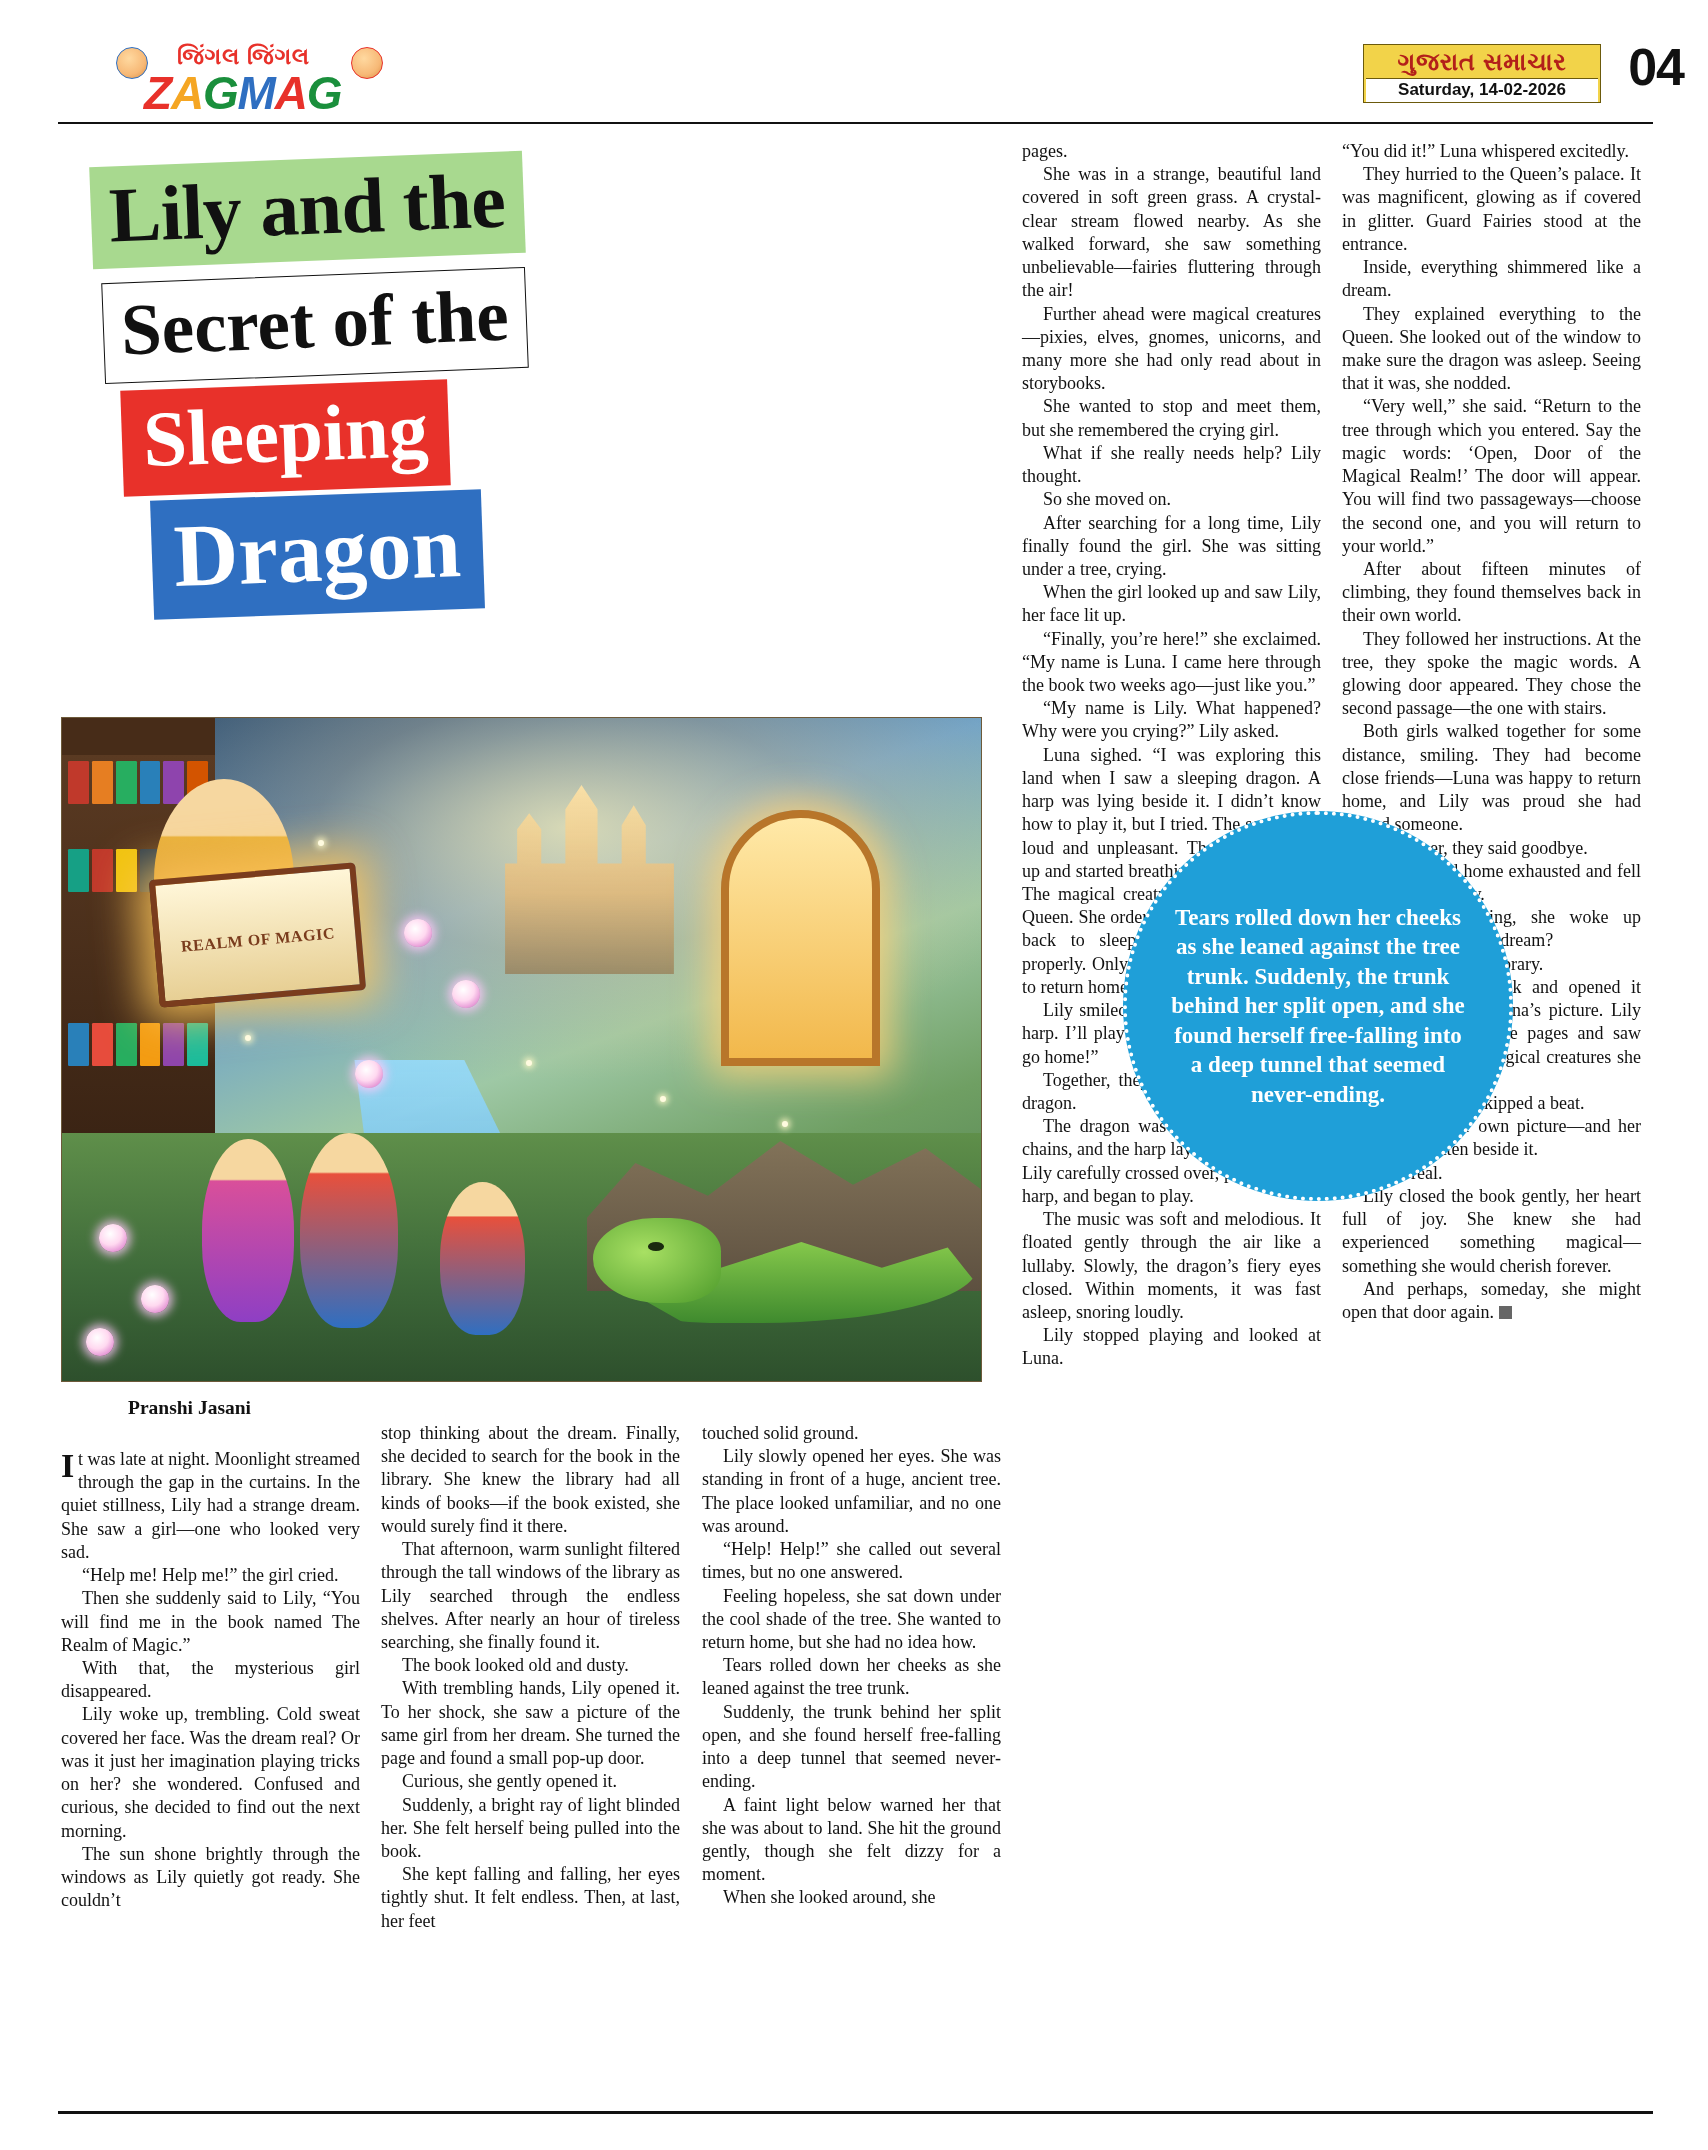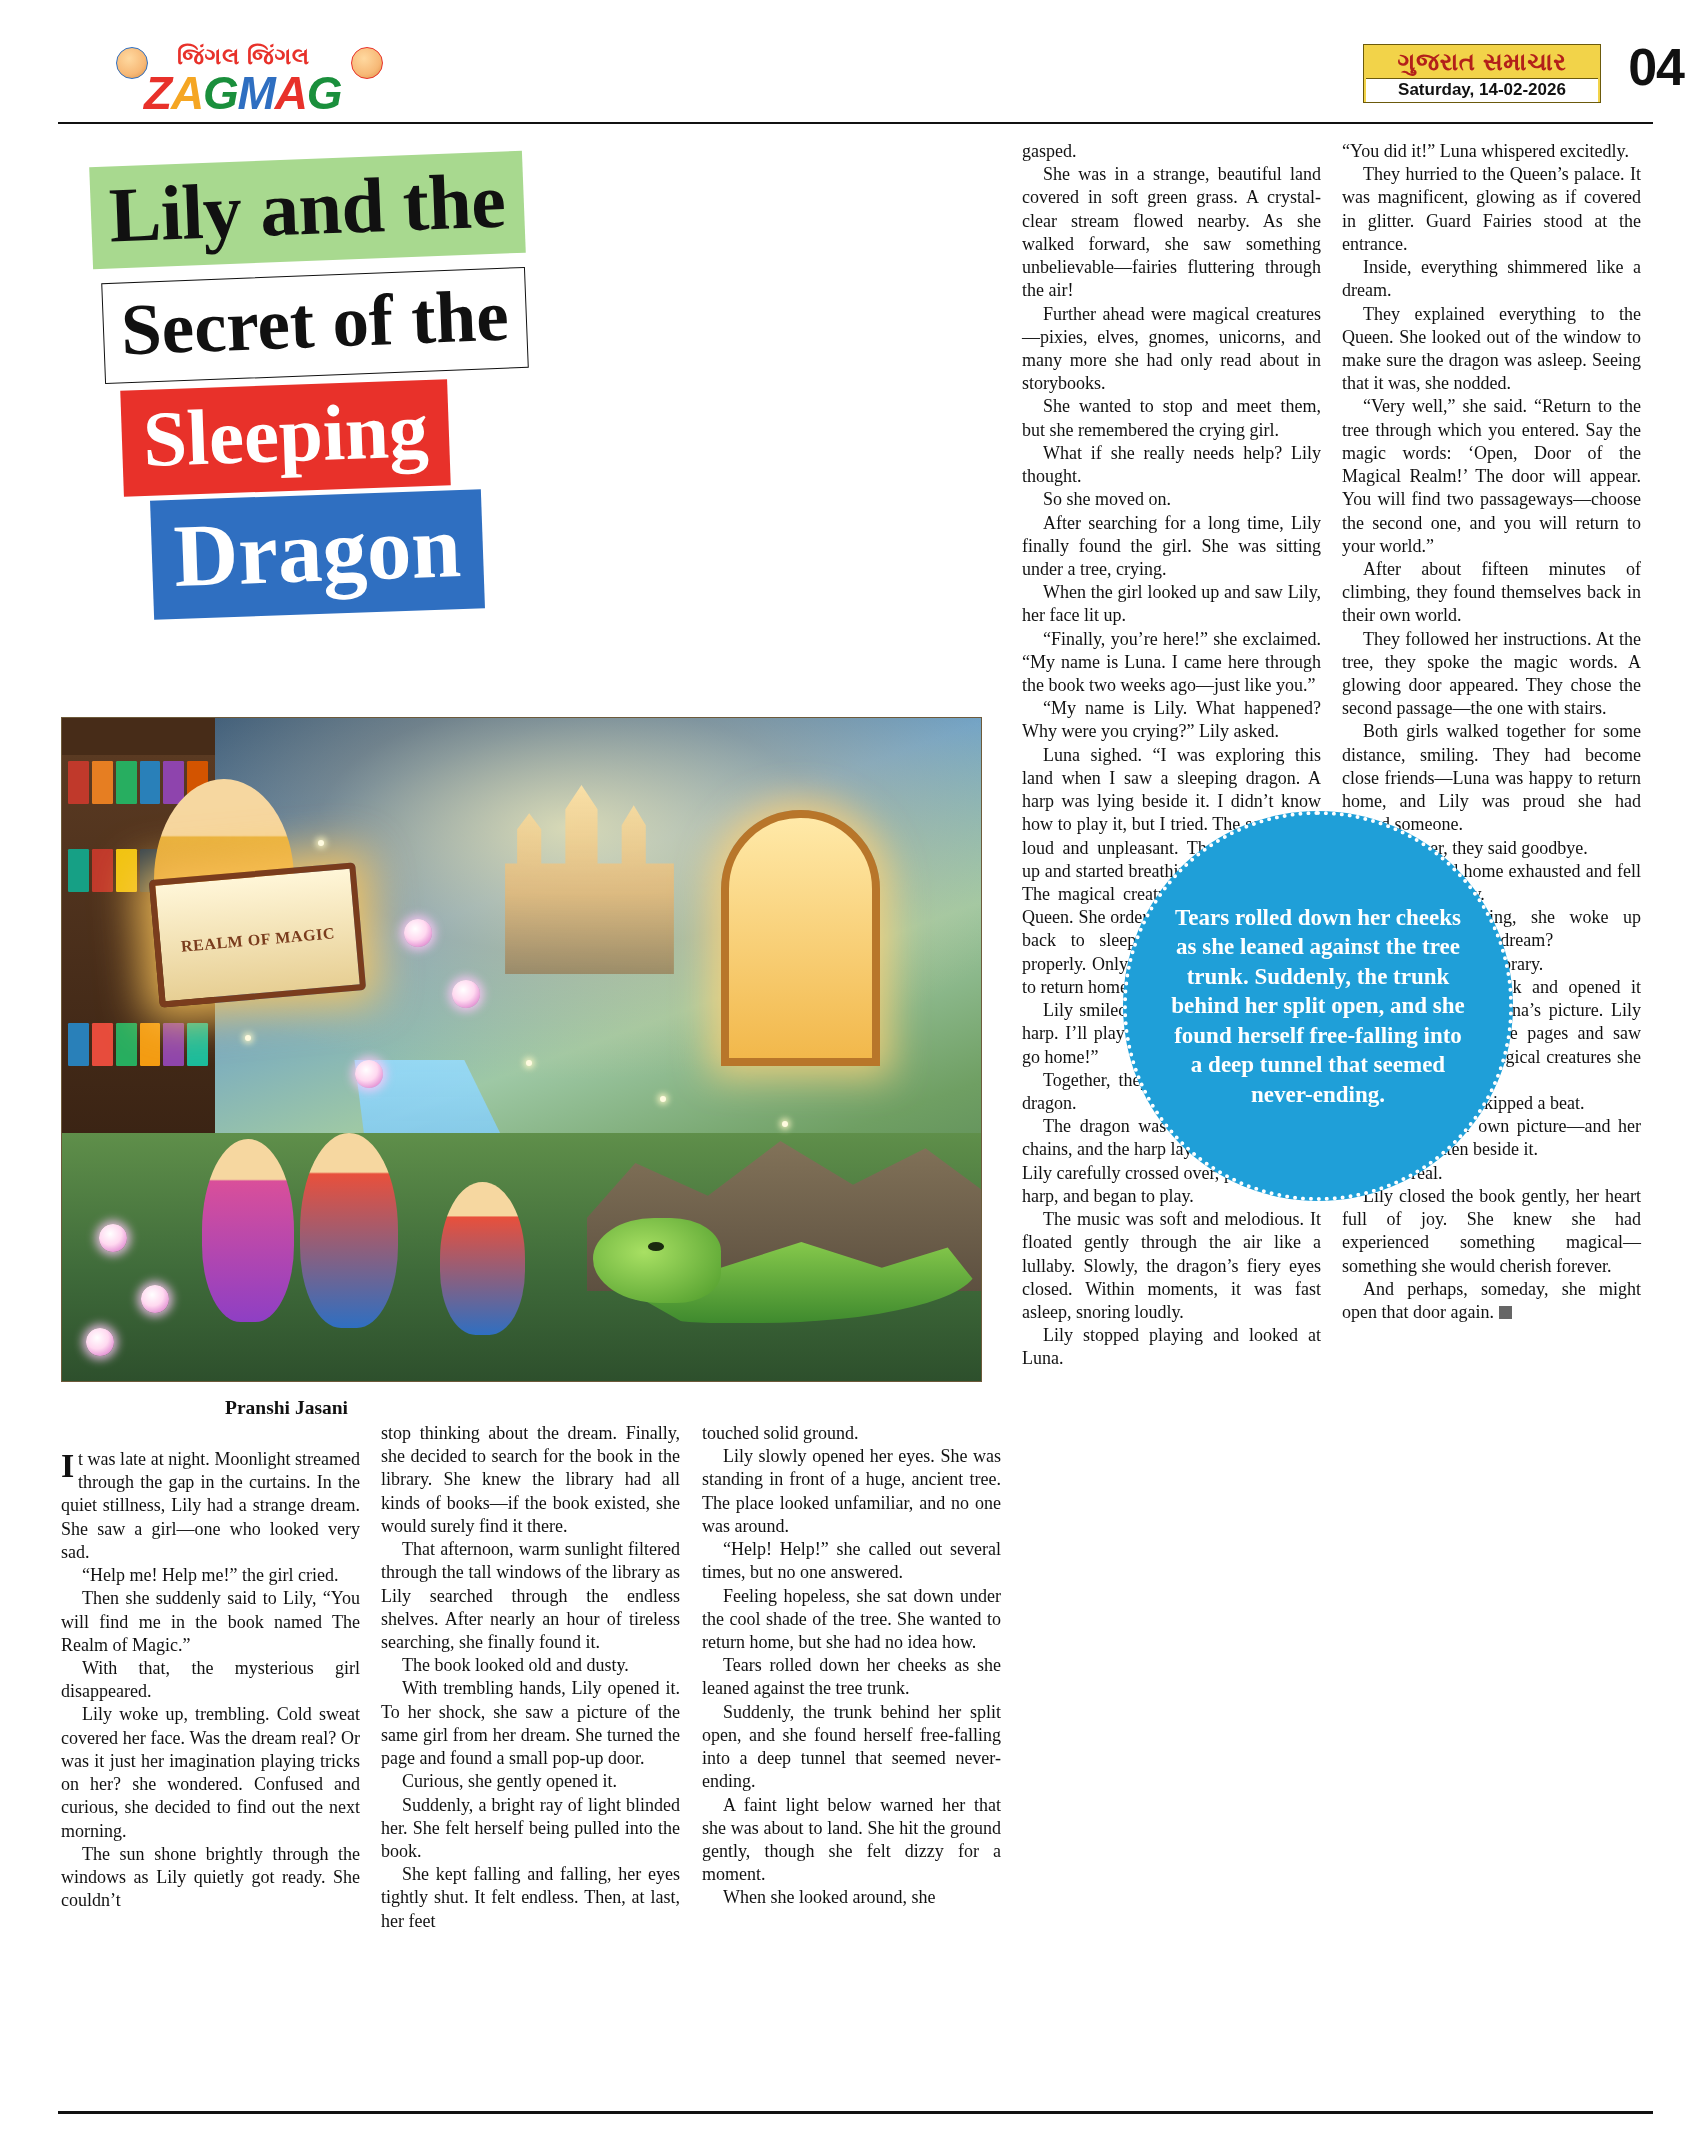--- a/index.html
+++ b/index.html
@@ -273,21 +273,21 @@
   }
 
   
   .byline {
     position: absolute;
     left: 128px; top: 1397px;
     width: 220px;
     font-family: "Liberation Serif", serif;
     font-weight: bold;
     font-size: 19.5px;
-    text-align: right;
+    text-align: left;
   }
 
   .cols {
     position: absolute;
     left: 61px; top: 1422px;
     width: 1592px; height: 665px;
   }
   .col {
     position: absolute;
     top: 0;
@@ -491,21 +491,21 @@
       <p>Feeling hopeless, she sat down under the cool shade of the tree. She wanted to return home, but she had no idea how.</p>
       <p>Tears rolled down her cheeks as she leaned against the tree trunk.</p>
       <p>Suddenly, the trunk behind her split open, and she found herself free-falling into a deep tunnel that seemed never-ending.</p>
       <p>A faint light below warned her that she was about to land. She hit the ground gently, though she felt dizzy for a moment.</p>
       <p>When she looked around, she</p>
     </div>
   </div>
 
   <div class="rightcols">
     <div class="rcol rc1">
-      <p class="first">gasped.</p>
+      <p class="first">pages.</p>
       <p>She was in a strange, beautiful land covered in soft green grass. A crystal-clear stream flowed nearby. As she walked forward, she saw something unbelievable—fairies fluttering through the air!</p>
       <p>Further ahead were magical creatures—pixies, elves, gnomes, unicorns, and many more she had only read about in storybooks.</p>
       <p>She wanted to stop and meet them, but she remembered the crying girl.</p>
       <p>What if she really needs help? Lily thought.</p>
       <p>So she moved on.</p>
       <p>After searching for a long time, Lily finally found the girl. She was sitting under a tree, crying.</p>
       <p>When the girl looked up and saw Lily, her face lit up.</p>
       <p>“Finally, you’re here!” she exclaimed. “My name is Luna. I came here through the book two weeks ago—just like you.”</p>
       <p>“My name is Lily. What happened? Why were you crying?” Lily asked.</p>
       <p>Luna sighed. “I was exploring this land when I saw a sleeping dragon. A harp was lying beside it. I didn’t know how to play it, but I tried. The sound was loud and unpleasant. The dragon woke up and started breathing fire everywhere! The magical creatures took me to their Queen. She ordered me to put the dragon back to sleep by playing the harp properly. Only then will she tell me how to return home.”</p>

